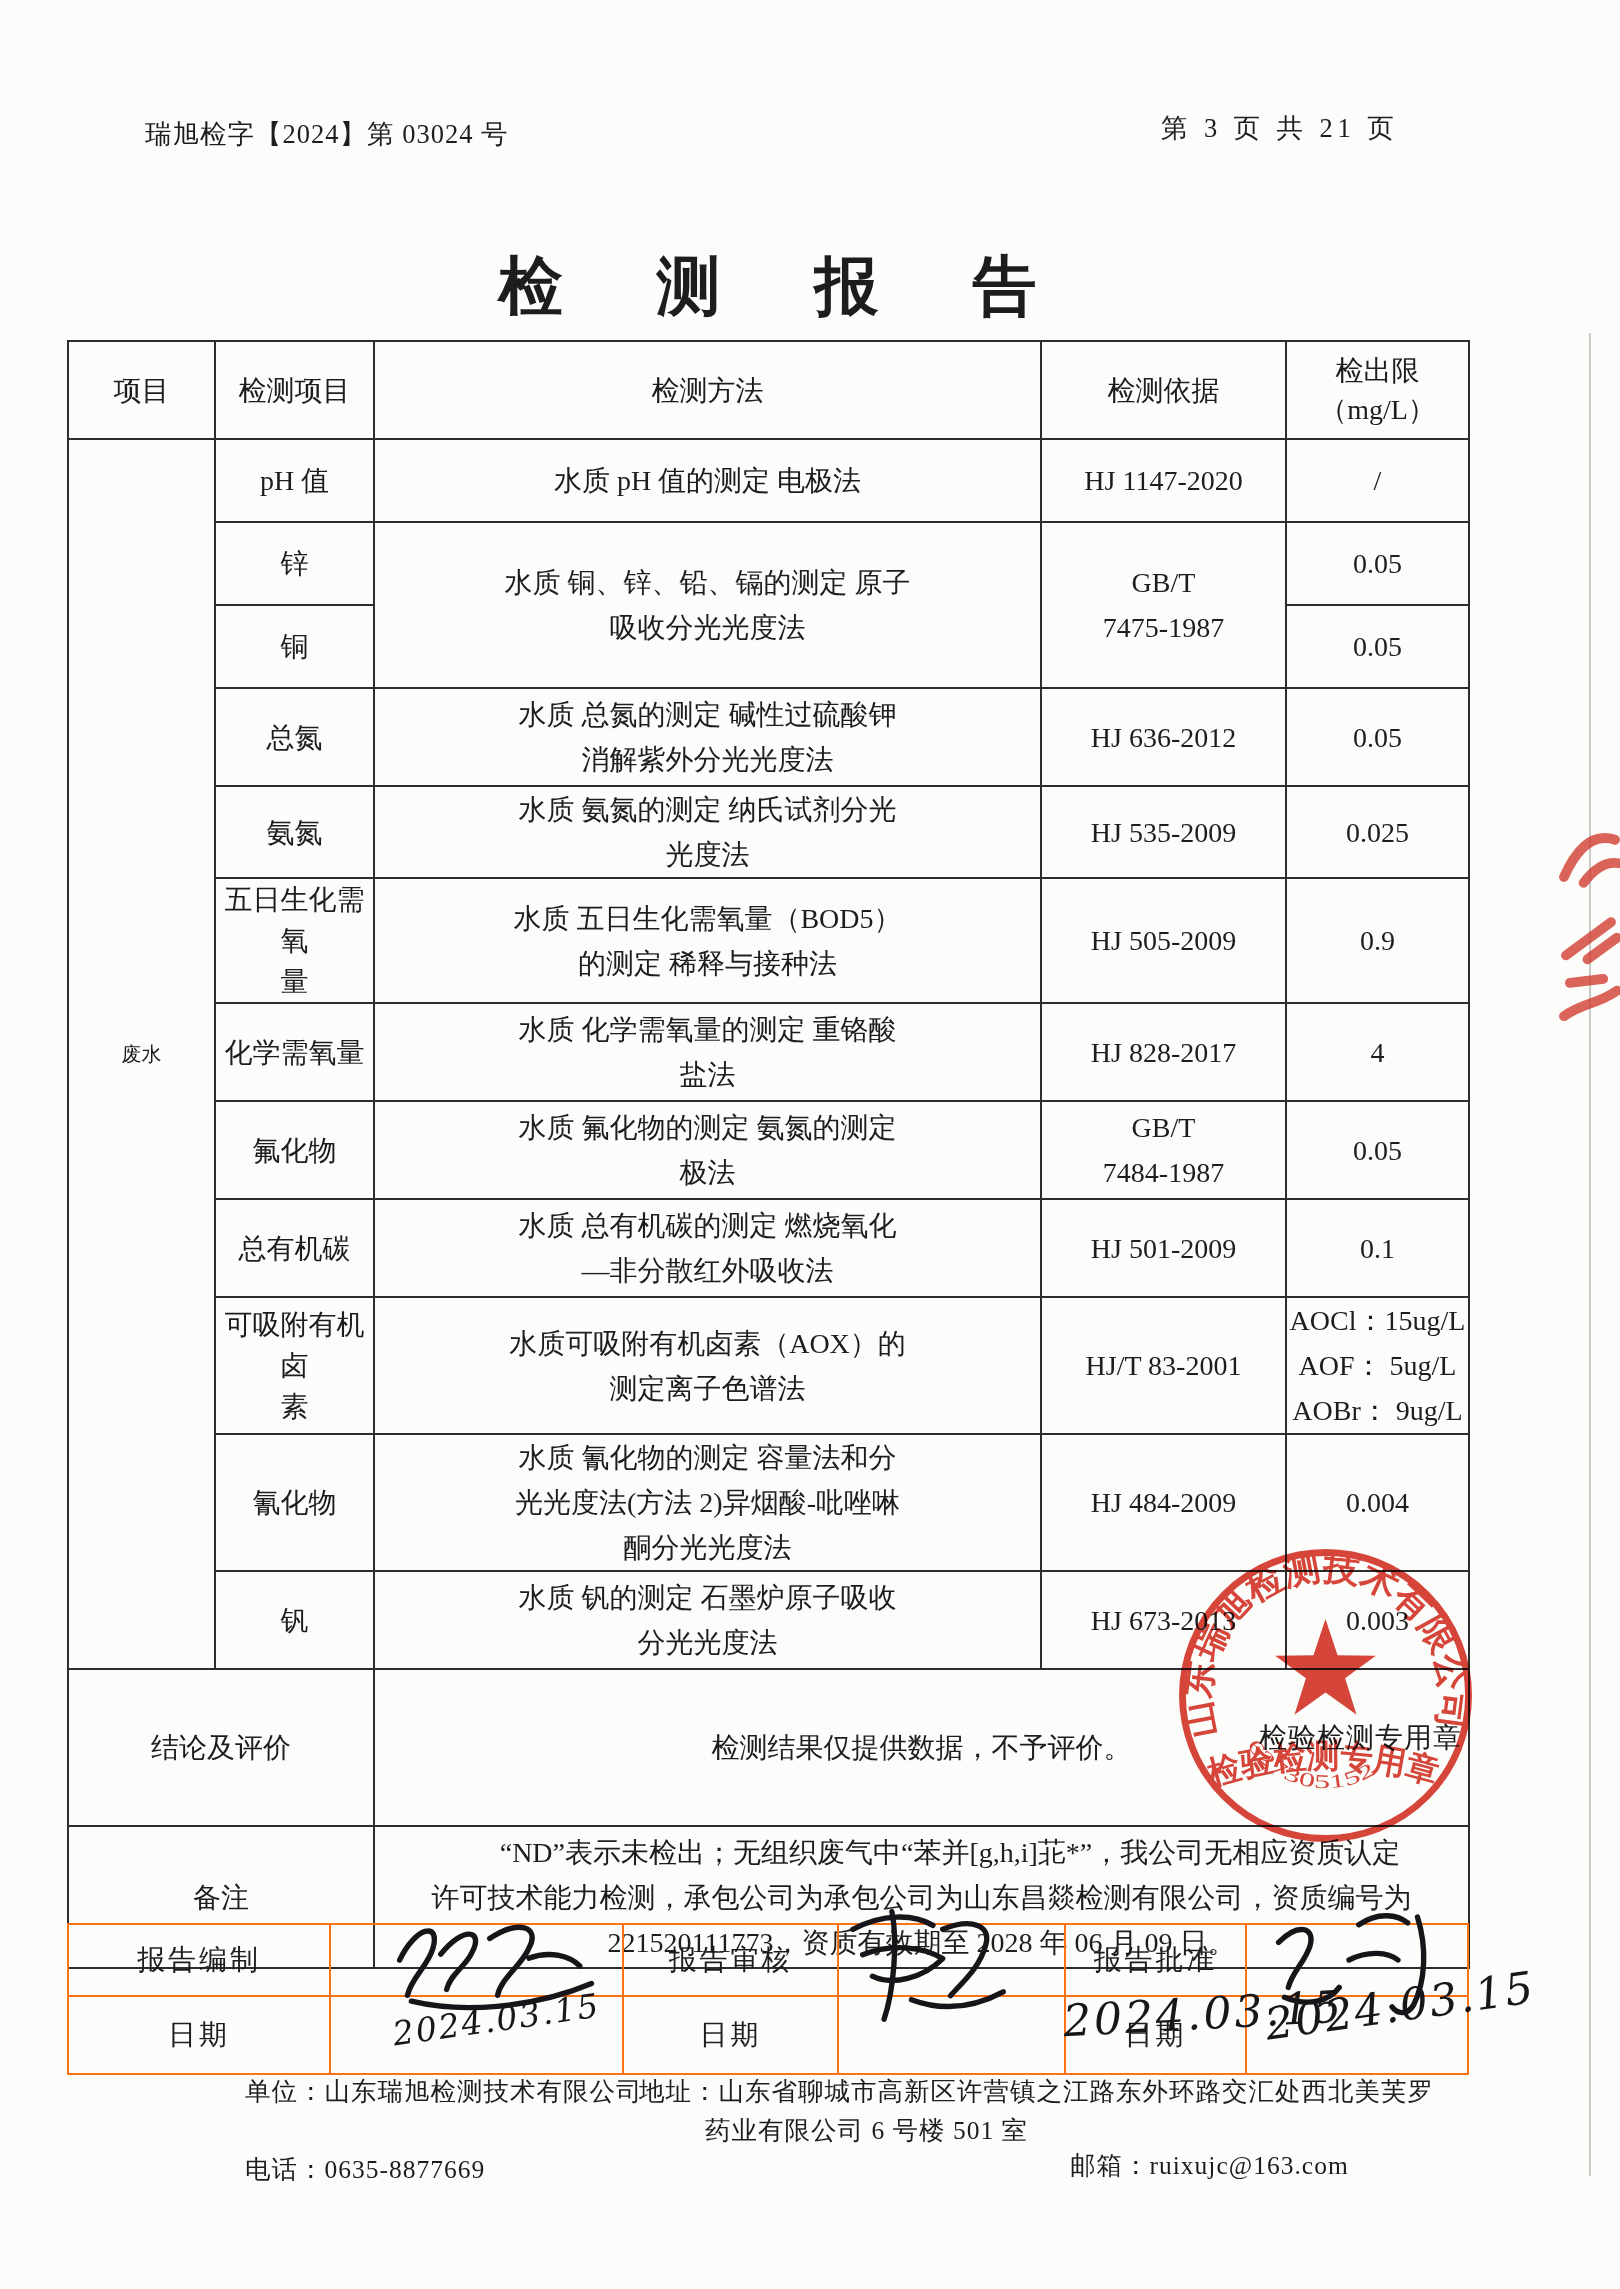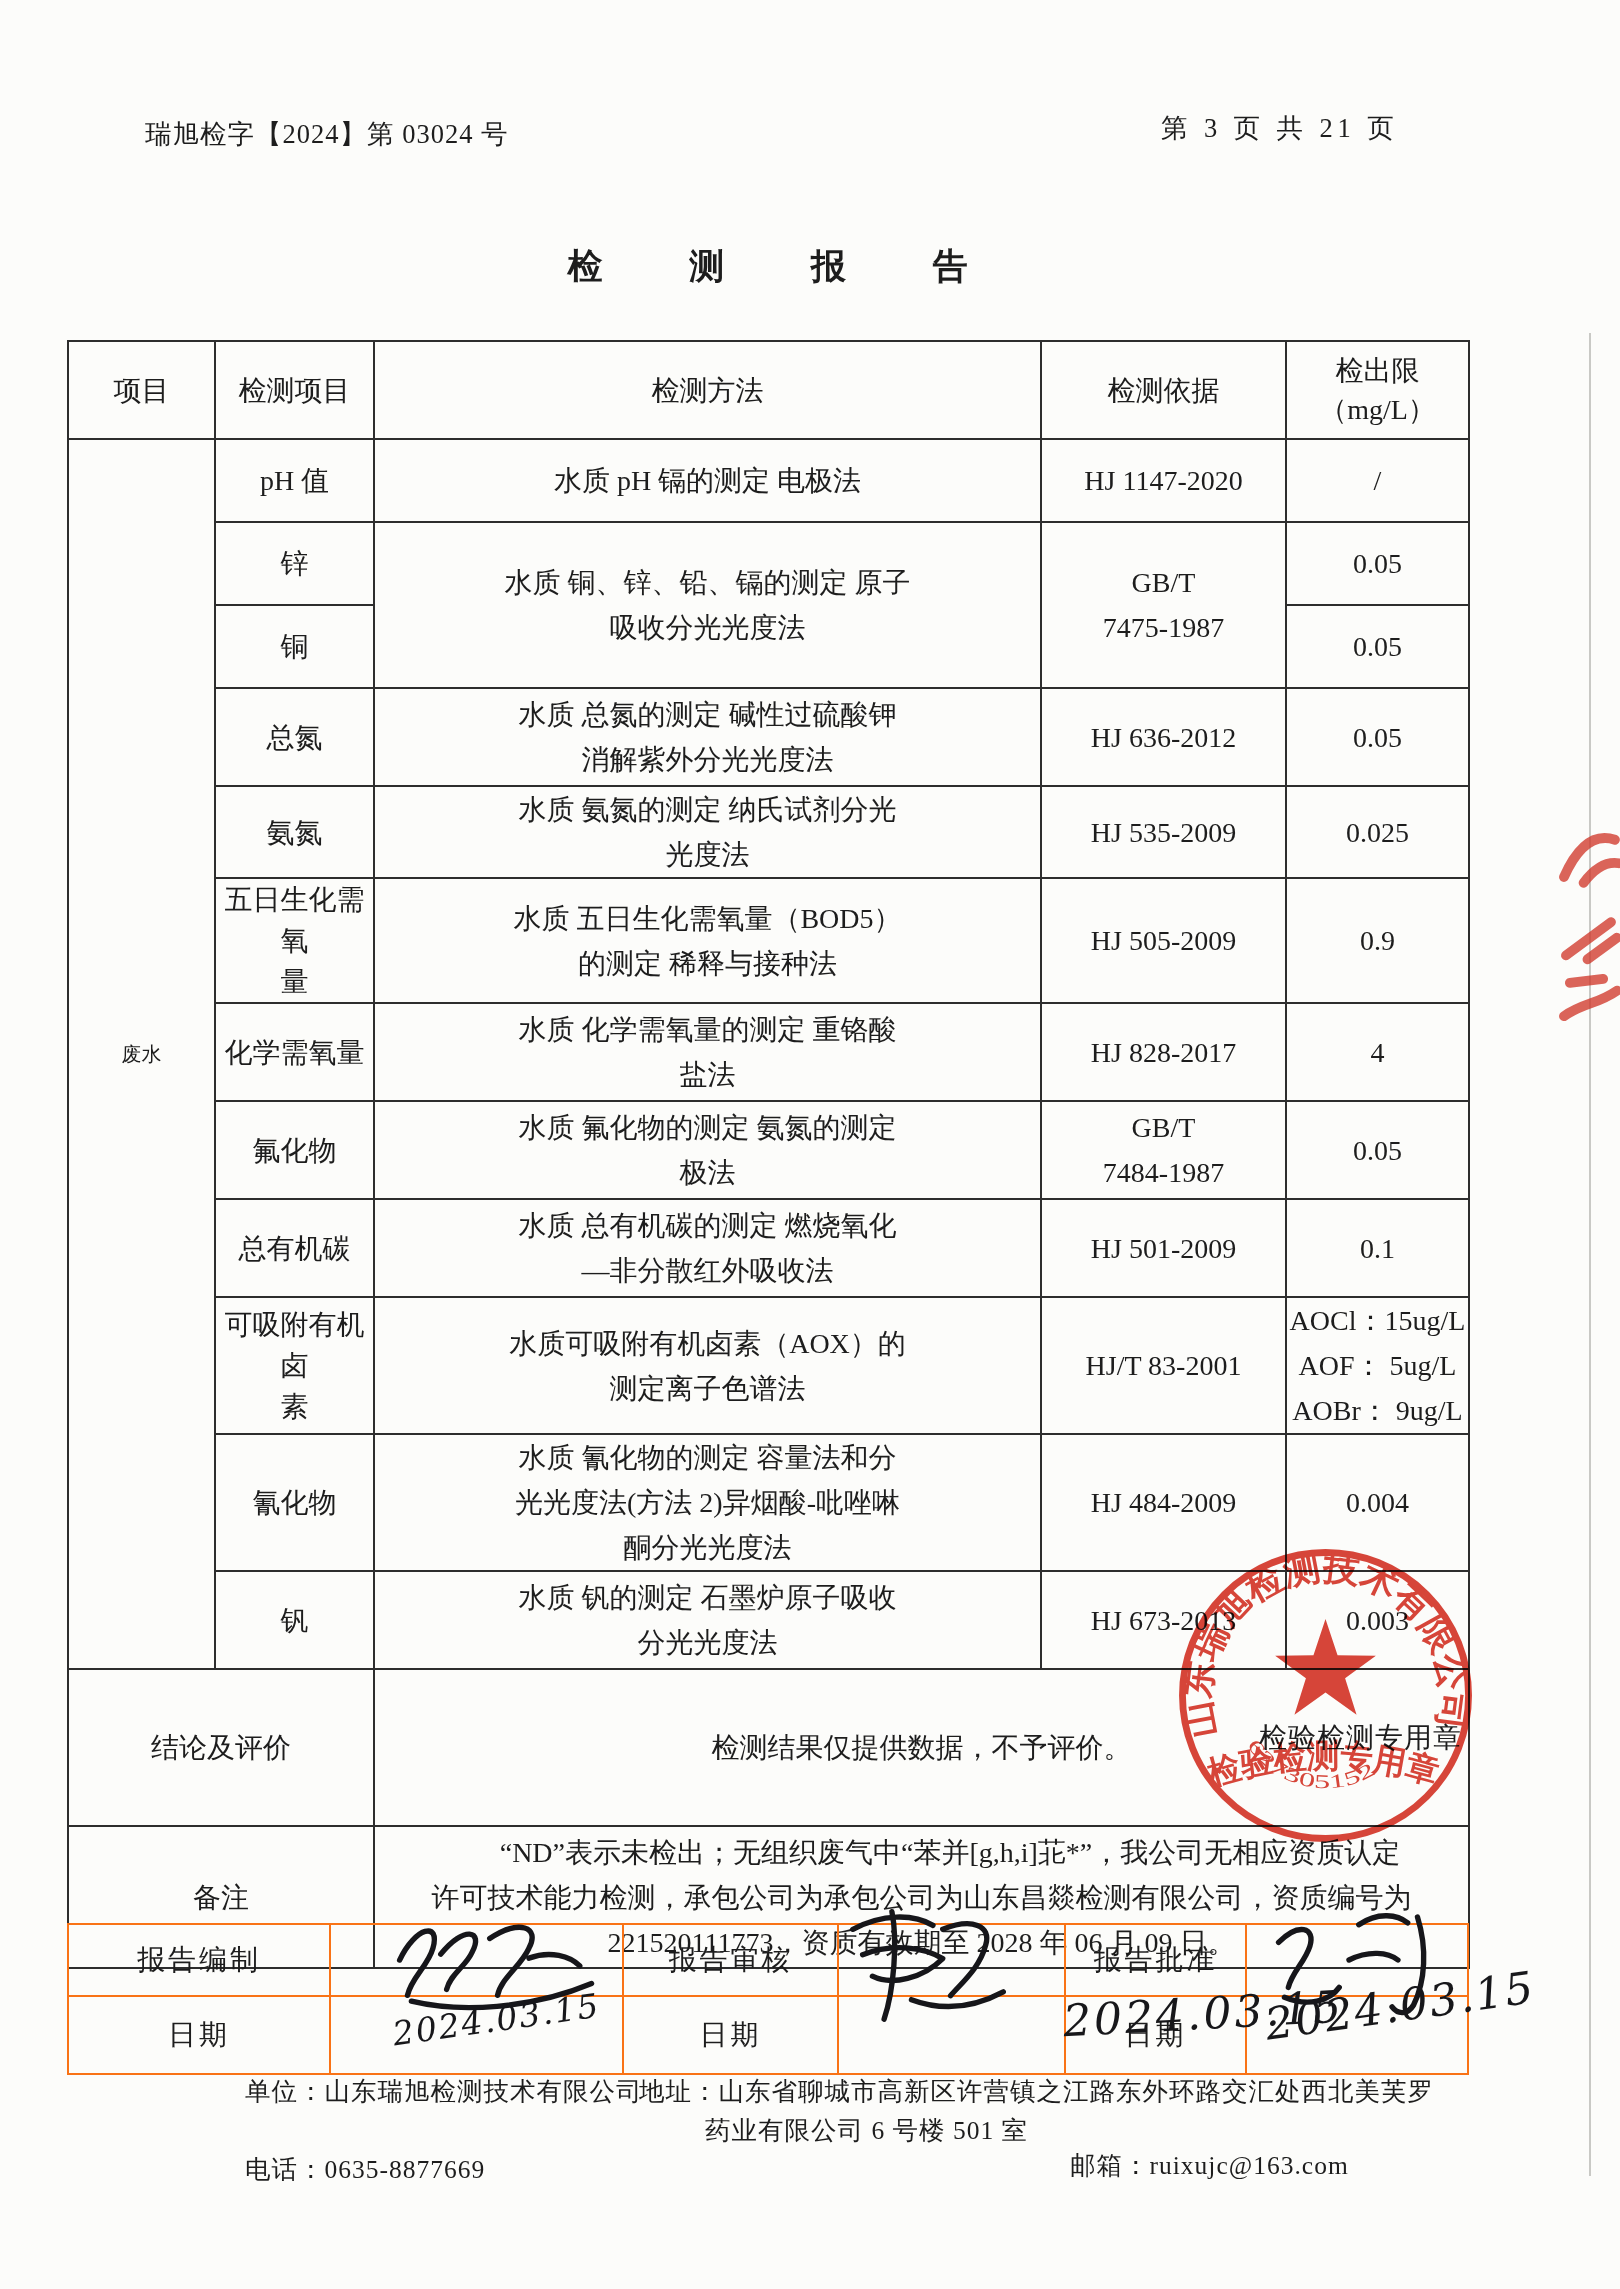--- a/index.html
+++ b/index.html
@@ -1,21 +1,21 @@
 <!DOCTYPE html>
 <html><head>
 <meta charset="utf-8">
 <style>
   html,body{margin:0;padding:0;background:#9a9a9a;}
   .page{position:relative;width:1620px;height:2290px;background:#fcfcfa;overflow:hidden;
         font-family:"Liberation Serif","DejaVu Serif",serif;color:#1d1d1d;}
   .abs{position:absolute;}
   .hdr-left{left:145px;top:116px;font-size:26.5px;letter-spacing:1px;}
   .hdr-right{left:1161px;top:110px;font-size:26.5px;letter-spacing:4.9px;}
-  .title{left:67px;top:243px;width:1401px;text-align:center;font-size:35px;font-weight:bold;
+  .title{left:67px;top:243px;width:1401px;text-align:center;font-size:64px;font-weight:bold;
          letter-spacing:39px;padding-left:39px;box-sizing:border-box;}
   table{border-collapse:collapse;table-layout:fixed;}
   .main-table{position:absolute;left:67px;top:340px;width:1401px;}
   .main-table td{border:2px solid #2d2d2d;text-align:center;vertical-align:middle;
                  font-size:28px;padding:0;line-height:45px;overflow:visible;}
   .pre{white-space:pre-line;}
   .method-cell{line-height:46px;}
   .limit-aox{text-align:left;padding-left:15.7px;font-size:24.5px;line-height:39px;}
   .concl-content{text-align:left;vertical-align:top;padding:23.5px 9.8px 0 33px;}
   .remark-content{text-align:left;vertical-align:top;padding:9.8px 15.7px 0 25.5px;line-height:47px;}
@@ -58,21 +58,21 @@
       <td>项目</td>
       <td>检测项目</td>
       <td>检测方法</td>
       <td>检测依据</td>
       <td class="pre" style="line-height:39px">检出限
 （mg/L）</td>
     </tr>
     <tr style="height:83px">
       <td rowspan="12" style="font-size:20px">废水</td>
       <td>pH 值</td>
-      <td class="method-cell">水质  pH  镉的测定  电极法</td>
+      <td class="method-cell">水质  pH  值的测定  电极法</td>
       <td>HJ 1147-2020</td>
       <td>/</td>
     </tr>
     <tr style="height:83px">
       <td>锌</td>
       <td rowspan="2" class="method-cell pre">水质 铜、锌、铅、镉的测定 原子
 吸收分光光度法</td>
       <td rowspan="2" class="pre">GB/T
 7475-1987</td>
       <td>0.05</td>

